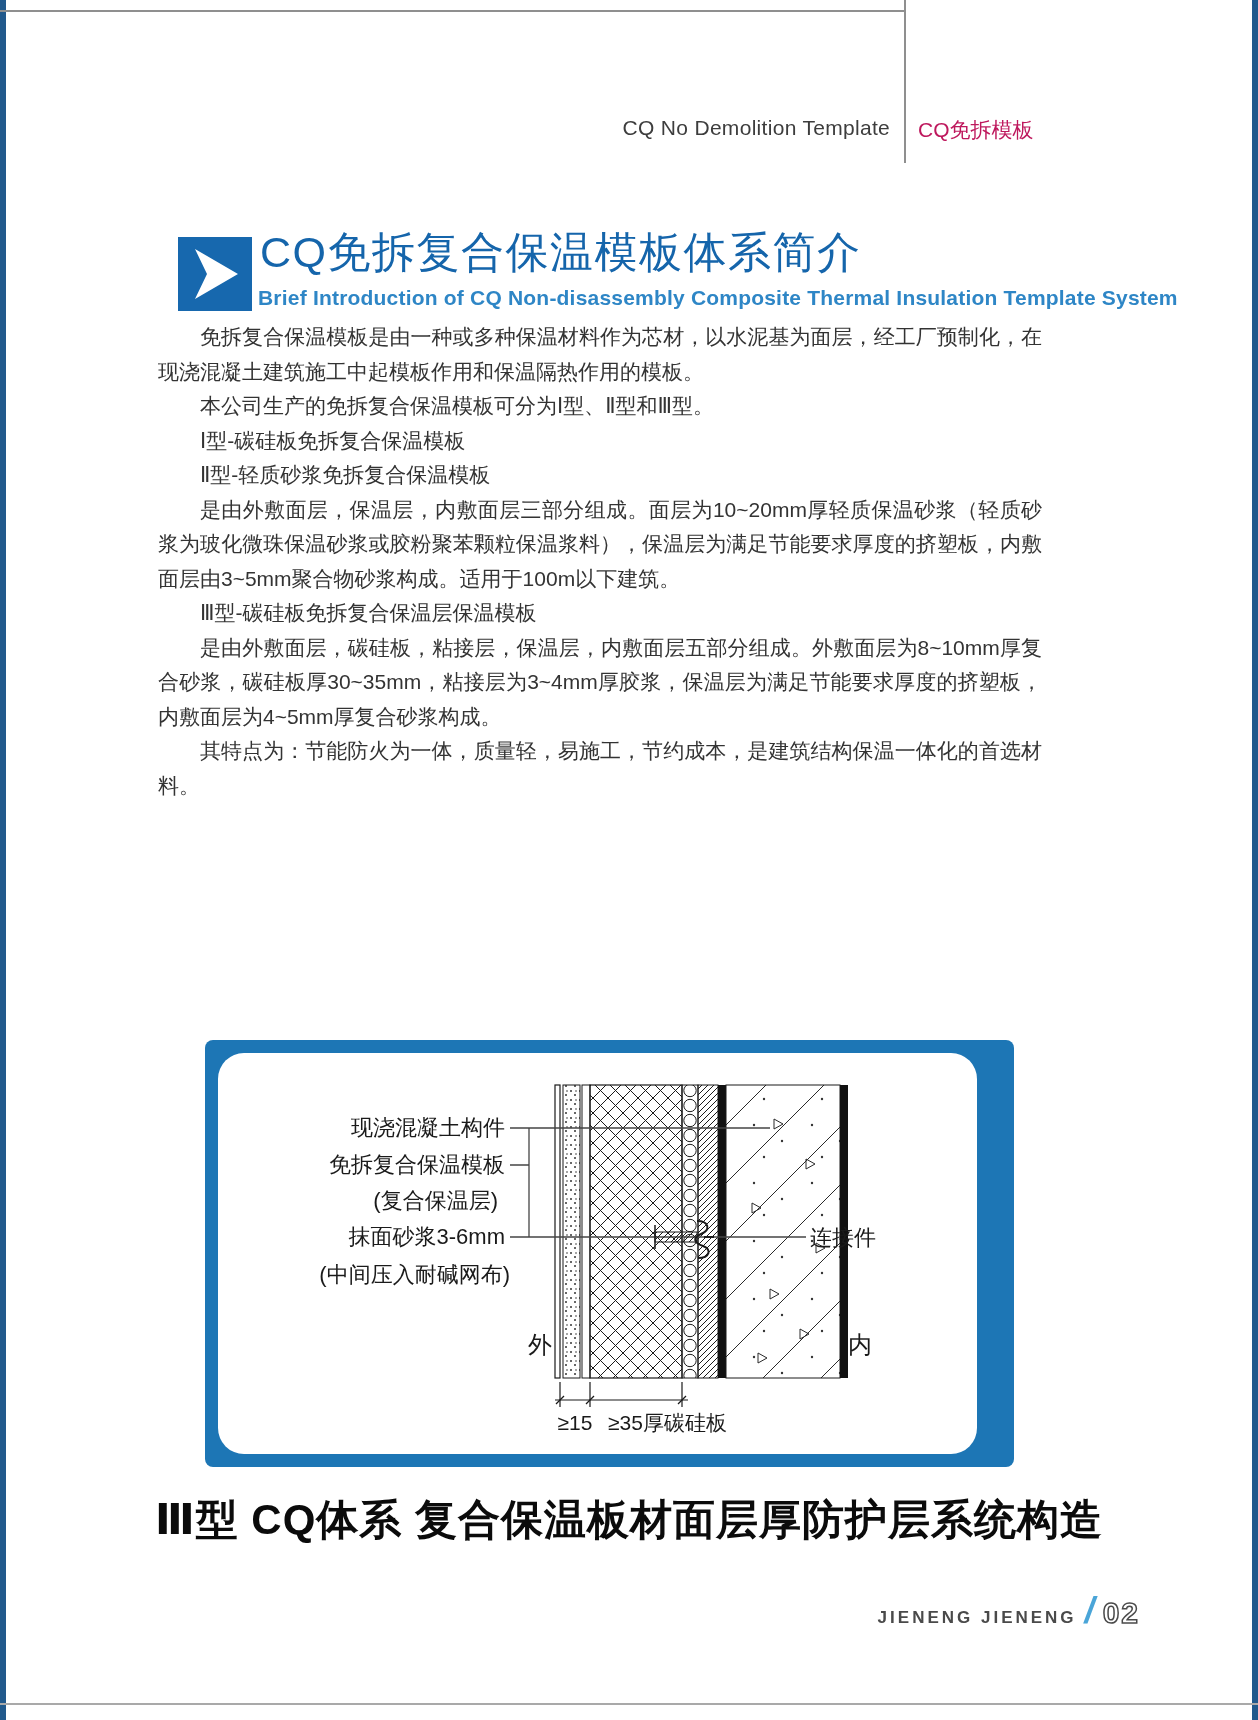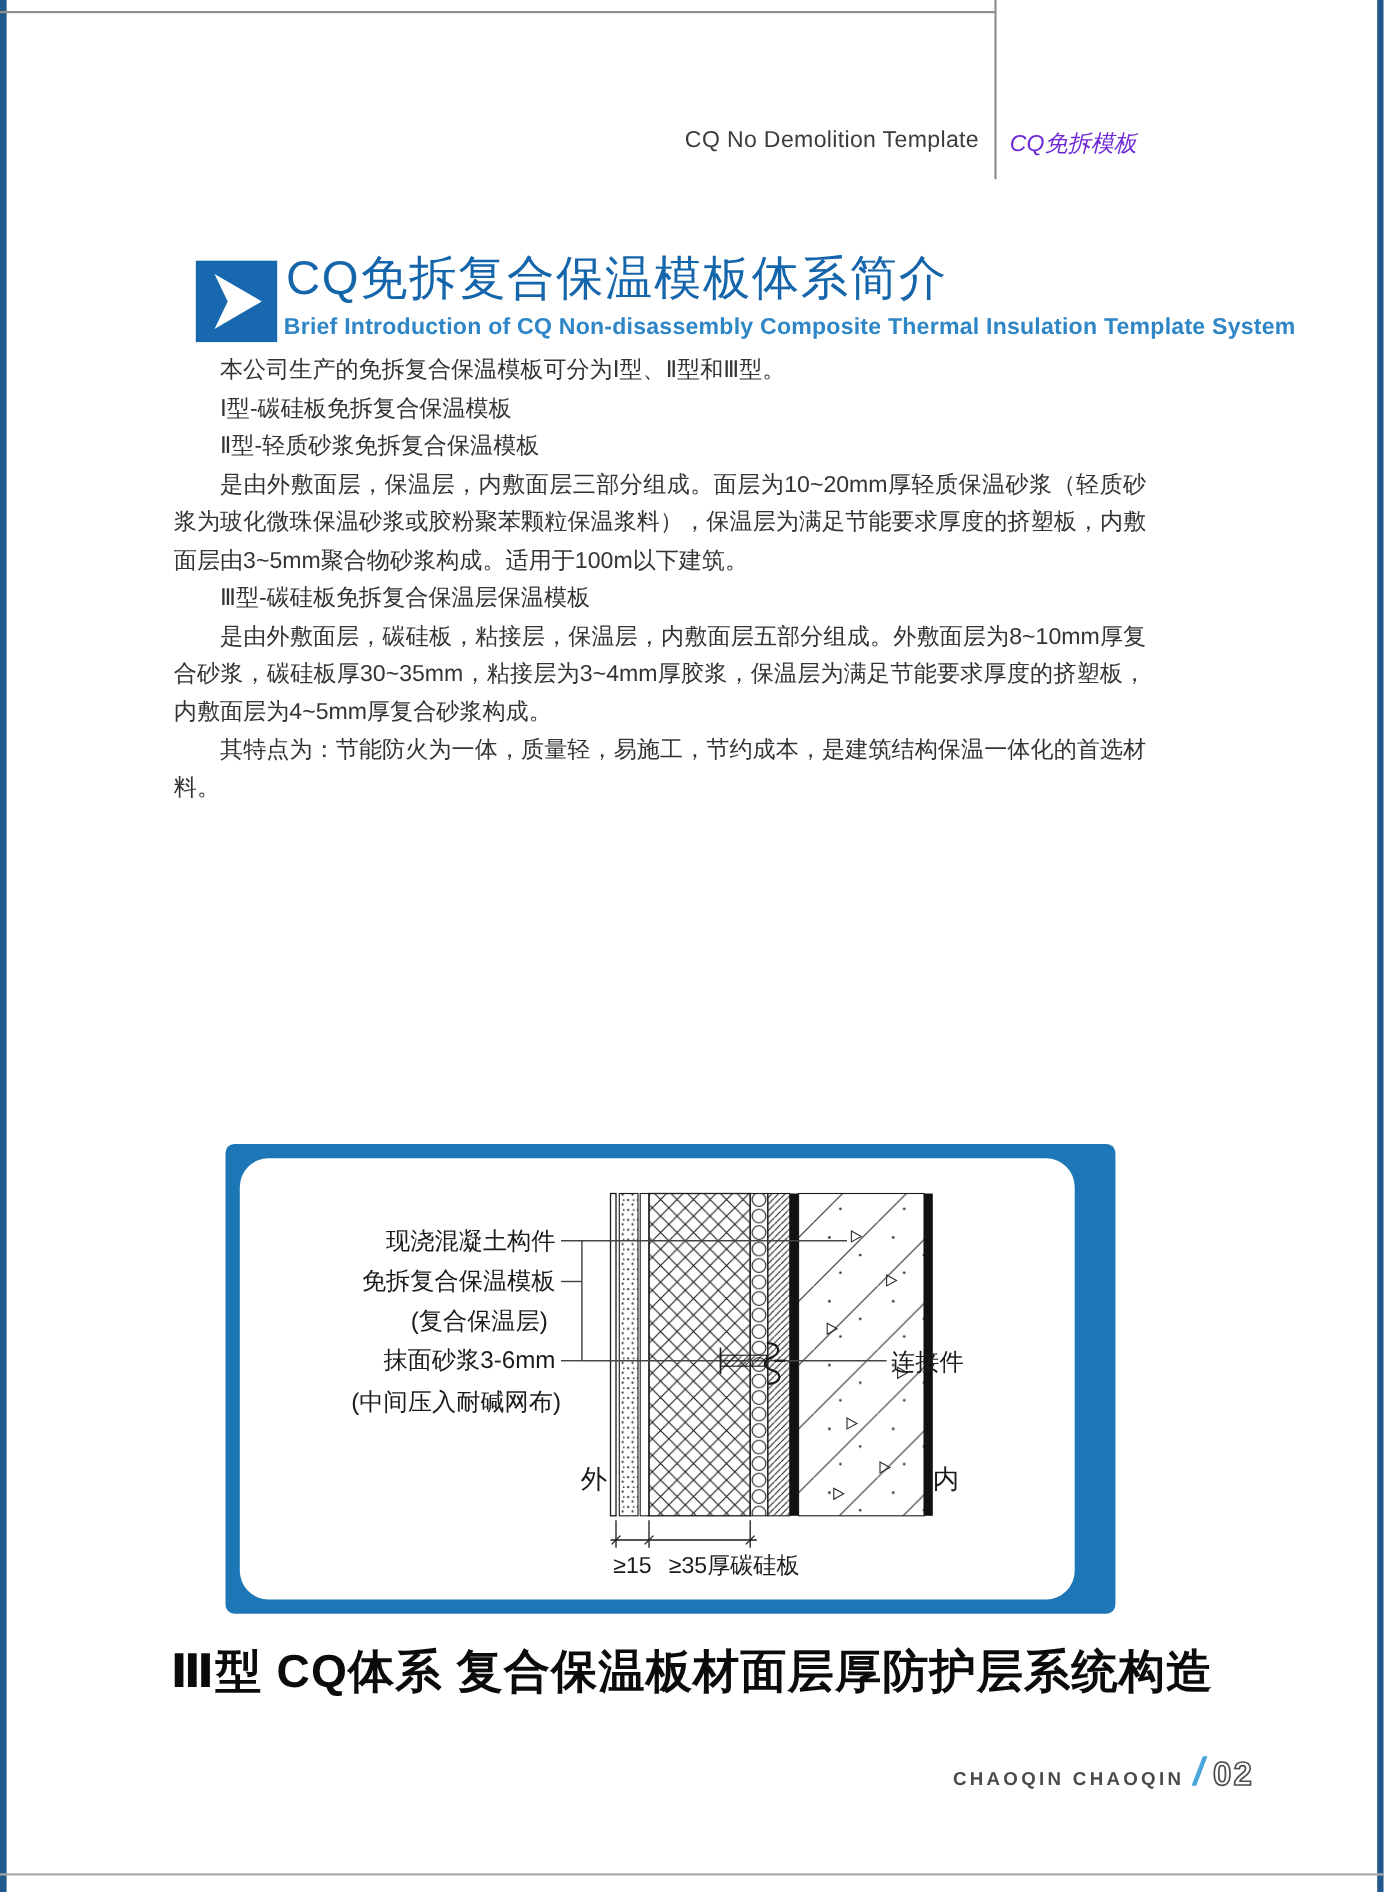--- a/index.html
+++ b/index.html
@@ -11,21 +11,21 @@
   
   .edge-bar{position:absolute;top:0;width:6px;height:1720px;background:#21598c;}
   .edge-bar.left{left:0;}
   .edge-bar.right{left:1252px;}
   .top-rule{position:absolute;left:0;top:10px;width:905px;height:2px;background:#8f8f8f;}
   .bottom-rule{position:absolute;left:0;top:1703px;width:1258px;height:2px;background:#a9a9a9;}
   .header-divider{position:absolute;left:904px;top:0;width:2px;height:163px;background:#8f8f8f;}
 
   
   .head-en{position:absolute;right:368px;top:116px;font-size:21px;color:#3d3d3d;letter-spacing:.3px;margin-left:24px;}
-  .head-zh{position:absolute;left:918px;top:116px;font-size:21px;color:#6d28d9;font-style:italic;}
+  .head-zh{position:absolute;left:918px;top:116px;font-size:21px;color:#be185d;}
 
   
   .banner-icon{position:absolute;left:178px;top:237px;width:74px;height:74px;background:#1768ae;}
   .banner-title{
     position:absolute;left:260px;top:224px;font-size:43px;font-weight:normal;
     color:#1565ab;letter-spacing:1.5px;white-space:nowrap;
   }
   .banner-sub{
     position:absolute;left:258px;top:286px;font-size:21px;font-weight:bold;
     color:#2e86c6;letter-spacing:.2px;white-space:nowrap;
@@ -74,20 +74,21 @@
 
   <div class="banner-icon">
     <svg width="74" height="74" viewBox="0 0 74 74">
       <polygon points="17,12 60,37 17,62 29,37" fill="#ffffff"></polygon>
     </svg>
   </div>
   <div class="banner-title">CQ免拆复合保温模板体系简介</div>
   <div class="banner-sub">Brief Introduction of CQ Non-disassembly Composite Thermal Insulation Template System</div>
 
   <div class="body-text">
+    <p>免拆复合保温模板是由一种或多种保温材料作为芯材，以水泥基为面层，经工厂预制化，在现浇混凝土建筑施工中起模板作用和保温隔热作用的模板。</p>
     <p>本公司生产的免拆复合保温模板可分为Ⅰ型、Ⅱ型和Ⅲ型。</p>
     <p>Ⅰ型-碳硅板免拆复合保温模板</p>
     <p>Ⅱ型-轻质砂浆免拆复合保温模板</p>
     <p>是由外敷面层，保温层，内敷面层三部分组成。面层为10~20mm厚轻质保温砂浆（轻质砂浆为玻化微珠保温砂浆或胶粉聚苯颗粒保温浆料），保温层为满足节能要求厚度的挤塑板，内敷面层由3~5mm聚合物砂浆构成。适用于100m以下建筑。</p>
     <p>Ⅲ型-碳硅板免拆复合保温层保温模板</p>
     <p>是由外敷面层，碳硅板，粘接层，保温层，内敷面层五部分组成。外敷面层为8~10mm厚复合砂浆，碳硅板厚30~35mm，粘接层为3~4mm厚胶浆，保温层为满足节能要求厚度的挤塑板，内敷面层为4~5mm厚复合砂浆构成。</p>
     <p>其特点为：节能防火为一体，质量轻，易施工，节约成本，是建筑结构保温一体化的首选材料。</p>
   </div>
 
   <div class="diagram-box">
@@ -183,18 +184,18 @@
         <text x="642" y="300" font-size="24" text-anchor="middle">内</text>
         <text x="357" y="377" font-size="21" text-anchor="middle">≥15</text>
         <text x="390" y="377" font-size="21">≥35厚碳硅板</text>
       </svg>
     </div>
   </div>
 
   <div class="caption">Ⅲ型 CQ体系 复合保温板材面层厚防护层系统构造</div>
 
   <div class="footer">
-    <span class="brand">CHAOQIN CHAOQIN</span>
+    <span class="brand">JIENENG JIENENG</span>
     <span class="slash">/</span>
     <span class="pageno">02</span>
   </div>
 
 </div>
 
 </body></html>

